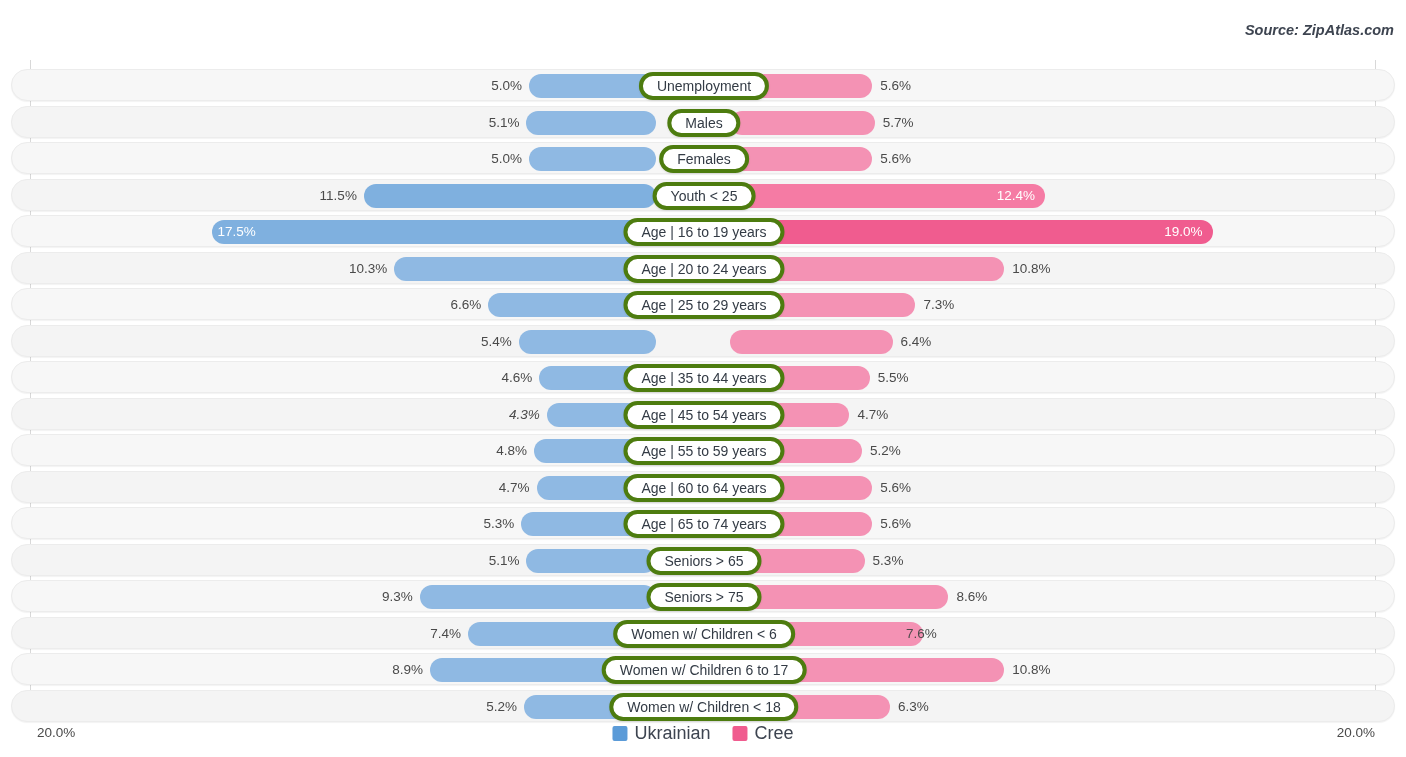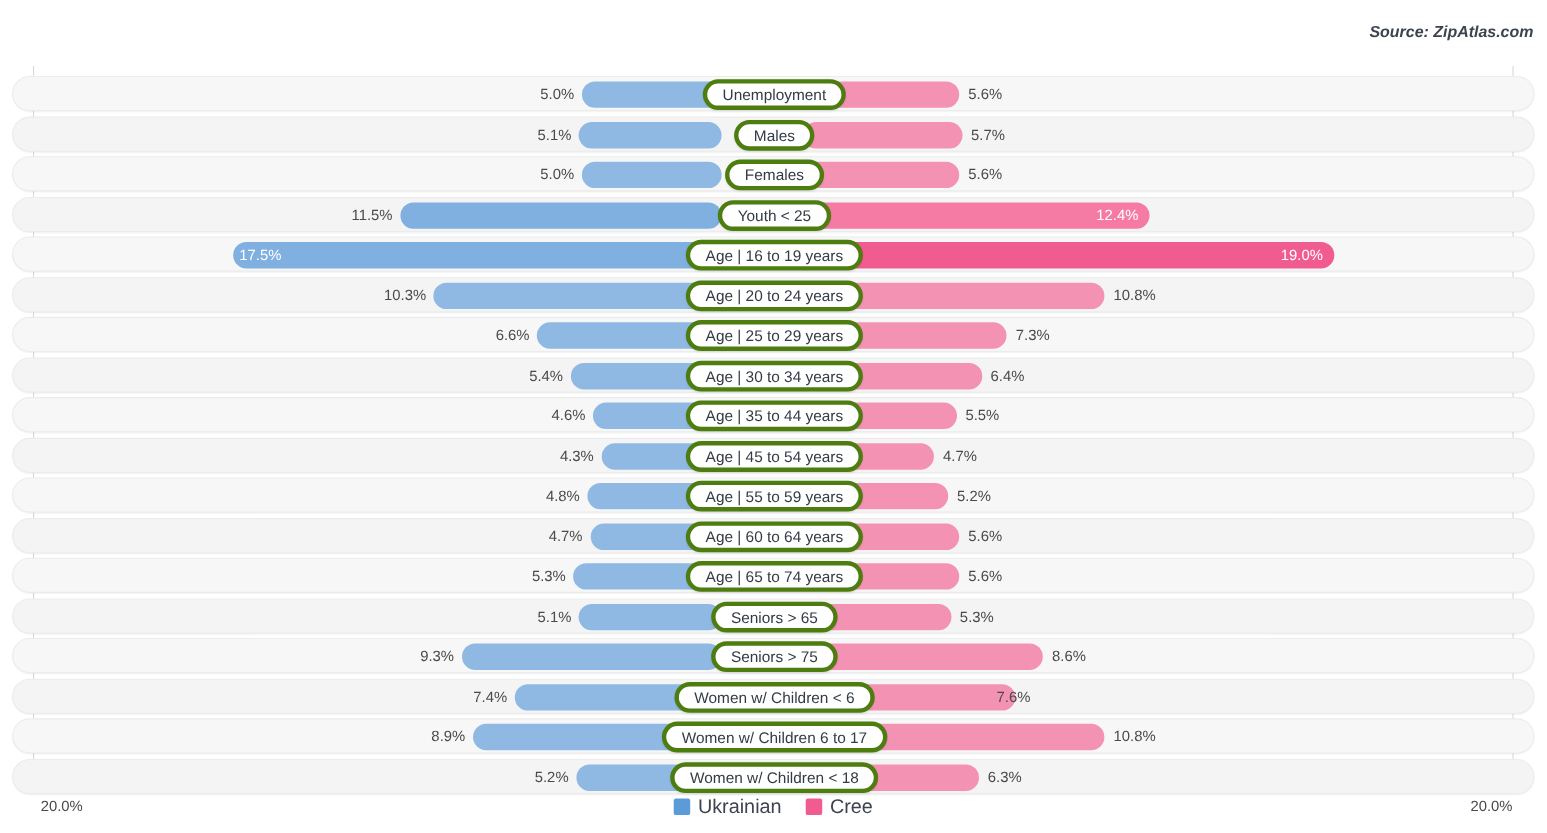--- a/index.html
+++ b/index.html
@@ -142,33 +142,32 @@
           <div class="bar right" style="left: 718px; width: 185.42px;"></div>
           <div class="val lv" style="width: 70px; text-align: right; left: 399.36px;">6.6%</div>
           <div class="val rv" style="width: 70px; left: 911.42px; text-align: left;">7.3%</div>
           <div class="cat-pill" style="left: 692px;">Age | 25 to 29 years</div>
         </div>
         <div class="row rowalt" style="top: 264.5px;">
           <div class="bar left" style="left: 506.84px; width: 137.16px;"></div>
           <div class="bar right" style="left: 718px; width: 162.56px;"></div>
           <div class="val lv" style="width: 70px; text-align: right; left: 429.84px;">5.4%</div>
           <div class="val rv" style="width: 70px; left: 888.56px; text-align: left;">6.4%</div>
-          <div class="cat-pill" style="left: 692px;">Age | 30 to 34 years</div>
         </div>
         <div class="row" style="top: 301px;">
           <div class="bar left" style="left: 527.16px; width: 116.84px;"></div>
           <div class="bar right" style="left: 718px; width: 139.7px;"></div>
           <div class="val lv" style="width: 70px; text-align: right; left: 450.16px;">4.6%</div>
           <div class="val rv" style="width: 70px; left: 865.7px; text-align: left;">5.5%</div>
           <div class="cat-pill" style="left: 692px;">Age | 35 to 44 years</div>
         </div>
         <div class="row rowalt" style="top: 337.5px;">
           <div class="bar left" style="left: 534.78px; width: 109.22px;"></div>
           <div class="bar right" style="left: 718px; width: 119.38px;"></div>
-          <div class="val lv" style="width: 70px; text-align: right; left: 457.78px;">4.3%</div>
+          <div class="val lv" style="width: 70px; text-align: right; left: 457.78px; font-style: italic;">4.3%</div>
           <div class="val rv" style="width: 70px; left: 845.38px; text-align: left;">4.7%</div>
           <div class="cat-pill" style="left: 692px;">Age | 45 to 54 years</div>
         </div>
         <div class="row" style="top: 374px;">
           <div class="bar left" style="left: 522.08px; width: 121.92px;"></div>
           <div class="bar right" style="left: 718px; width: 132.08px;"></div>
           <div class="val lv" style="width: 70px; text-align: right; left: 445.08px;">4.8%</div>
           <div class="val rv" style="width: 70px; left: 858.08px; text-align: left;">5.2%</div>
           <div class="cat-pill" style="left: 692px;">Age | 55 to 59 years</div>
         </div>

